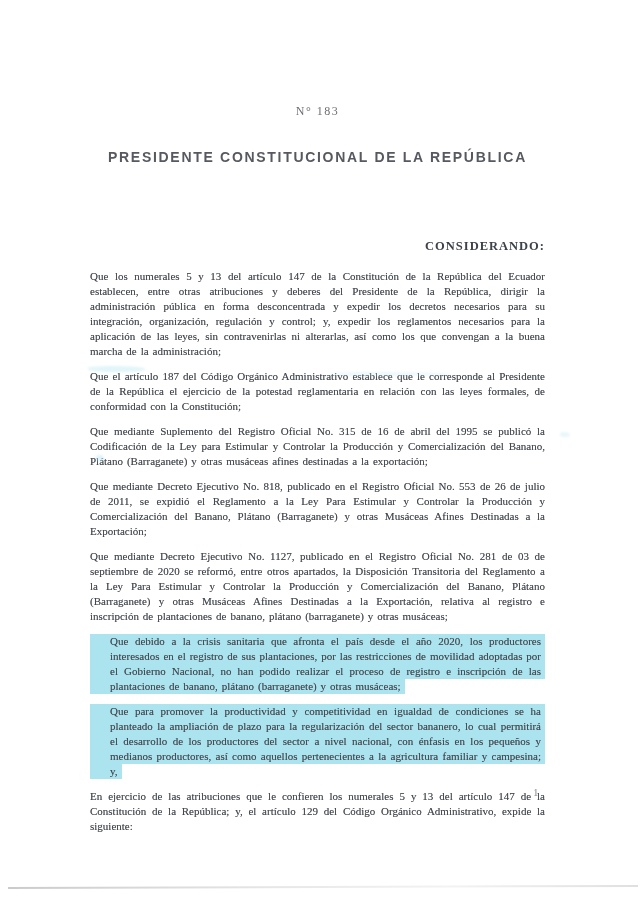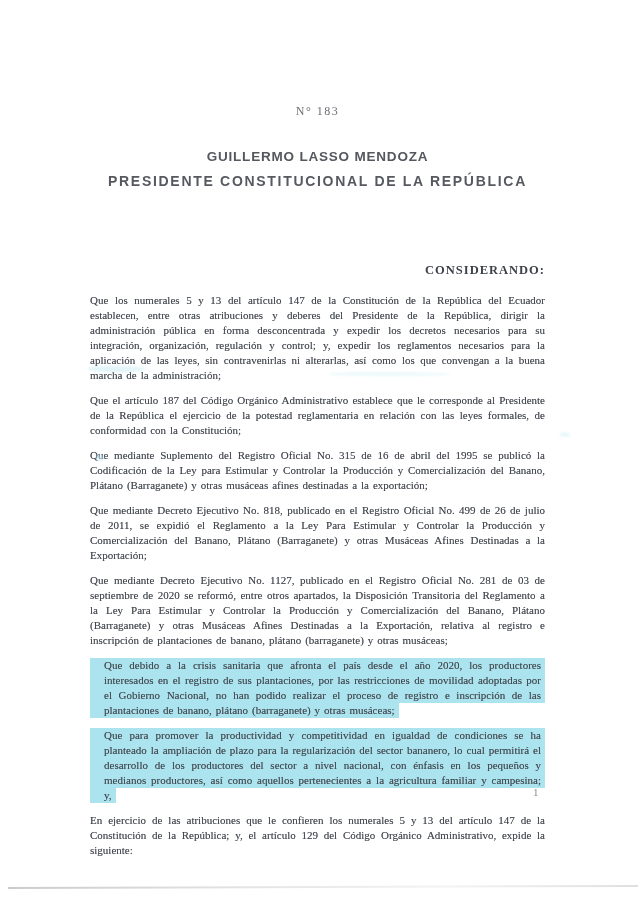--- a/index.html
+++ b/index.html
@@ -62,21 +62,21 @@
     font-size: 11px;
     line-height: 15px;
     color: #44484f;
     text-align: justify;
     word-spacing: 1.2px;
     margin: 0 0 10px 0;
     text-shadow: 0 0 0.4px rgba(68,72,80,0.55);
   }
   .hl {
     background-color: var(--hl, #abe4ef);
-    padding: 1px 4px 2px 14px;
+    padding: 1px 4px 2px 20px;
     box-decoration-break: clone;
     -webkit-box-decoration-break: clone;
   }
   .page-number {
     position: absolute;
     left: 533px;
     top: 786px;
     font-size: 11px;
     color: #8b8e92;
   }
@@ -105,33 +105,32 @@
   .smudge-d { left: 560px; top: 432px; width: 10px; height: 5px; opacity: 0.35; }
 </style>
 </head>
 <body>
 
 <div id="screen">
   <div class="scan-page">
 
     <div class="doc-number">N° 183</div>
 
-    <div class="author-name">GUILLERMO LASSO MENDOZA</div>
 
     <div class="author-title">PRESIDENTE CONSTITUCIONAL DE LA REPÚBLICA</div>
 
     <div class="section-heading">CONSIDERANDO:</div>
 
     <p class="body-par"><span>Que los numerales 5 y 13 del artículo 147 de la Constitución de la República del Ecuador establecen, entre otras atribuciones y deberes del Presidente de la República, dirigir la administración pública en forma desconcentrada y expedir los decretos necesarios para su integración, organización, regulación y control; y, expedir los reglamentos necesarios para la aplicación de las leyes, sin contravenirlas ni alterarlas, así como los que convengan a la buena marcha de la administración;</span></p>
 
     <p class="body-par"><span>Que el artículo 187 del Código Orgánico Administrativo establece que le corresponde al Presidente de la República el ejercicio de la potestad reglamentaria en relación con las leyes formales, de conformidad con la Constitución;</span></p>
 
     <p class="body-par"><span>Que mediante Suplemento del Registro Oficial No. 315 de 16 de abril del 1995 se publicó la Codificación de la Ley para Estimular y Controlar la Producción y Comercialización del Banano, Plátano (Barraganete) y otras musáceas afines destinadas a la exportación;</span></p>
 
-    <p class="body-par"><span>Que mediante Decreto Ejecutivo No. 818, publicado en el Registro Oficial No. 499 de 26 de julio de 2011, se expidió el Reglamento a la Ley Para Estimular y Controlar la Producción y Comercialización del Banano, Plátano (Barraganete) y otras Musáceas Afines Destinadas a la Exportación;</span></p>
+    <p class="body-par"><span>Que mediante Decreto Ejecutivo No. 818, publicado en el Registro Oficial No. 553 de 26 de julio de 2011, se expidió el Reglamento a la Ley Para Estimular y Controlar la Producción y Comercialización del Banano, Plátano (Barraganete) y otras Musáceas Afines Destinadas a la Exportación;</span></p>
 
     <p class="body-par"><span>Que mediante Decreto Ejecutivo No. 1127, publicado en el Registro Oficial No. 281 de 03 de septiembre de 2020 se reformó, entre otros apartados, la Disposición Transitoria del Reglamento a la Ley Para Estimular y Controlar la Producción y Comercialización del Banano, Plátano (Barraganete) y otras Musáceas Afines Destinadas a la Exportación, relativa al registro e inscripción de plantaciones de banano, plátano (barraganete) y otras musáceas;</span></p>
 
     <p class="body-par"><span class="hl">Que debido a la crisis sanitaria que afronta el país desde el año 2020, los productores interesados en el registro de sus plantaciones, por las restricciones de movilidad adoptadas por el Gobierno Nacional, no han podido realizar el proceso de registro e inscripción de las plantaciones de banano, plátano (barraganete) y otras musáceas;</span></p>
 
     <p class="body-par"><span class="hl">Que para promover la productividad y competitividad en igualdad de condiciones se ha planteado la ampliación de plazo para la regularización del sector bananero, lo cual permitirá el desarrollo de los productores del sector a nivel nacional, con énfasis en los pequeños y medianos productores, así como aquellos pertenecientes a la agricultura familiar y campesina; y,</span></p>
 
     <p class="body-par"><span>En ejercicio de las atribuciones que le confieren los numerales 5 y 13 del artículo 147 de la Constitución de la República; y, el artículo 129 del Código Orgánico Administrativo, expide la siguiente:</span></p>
 
   </div>

